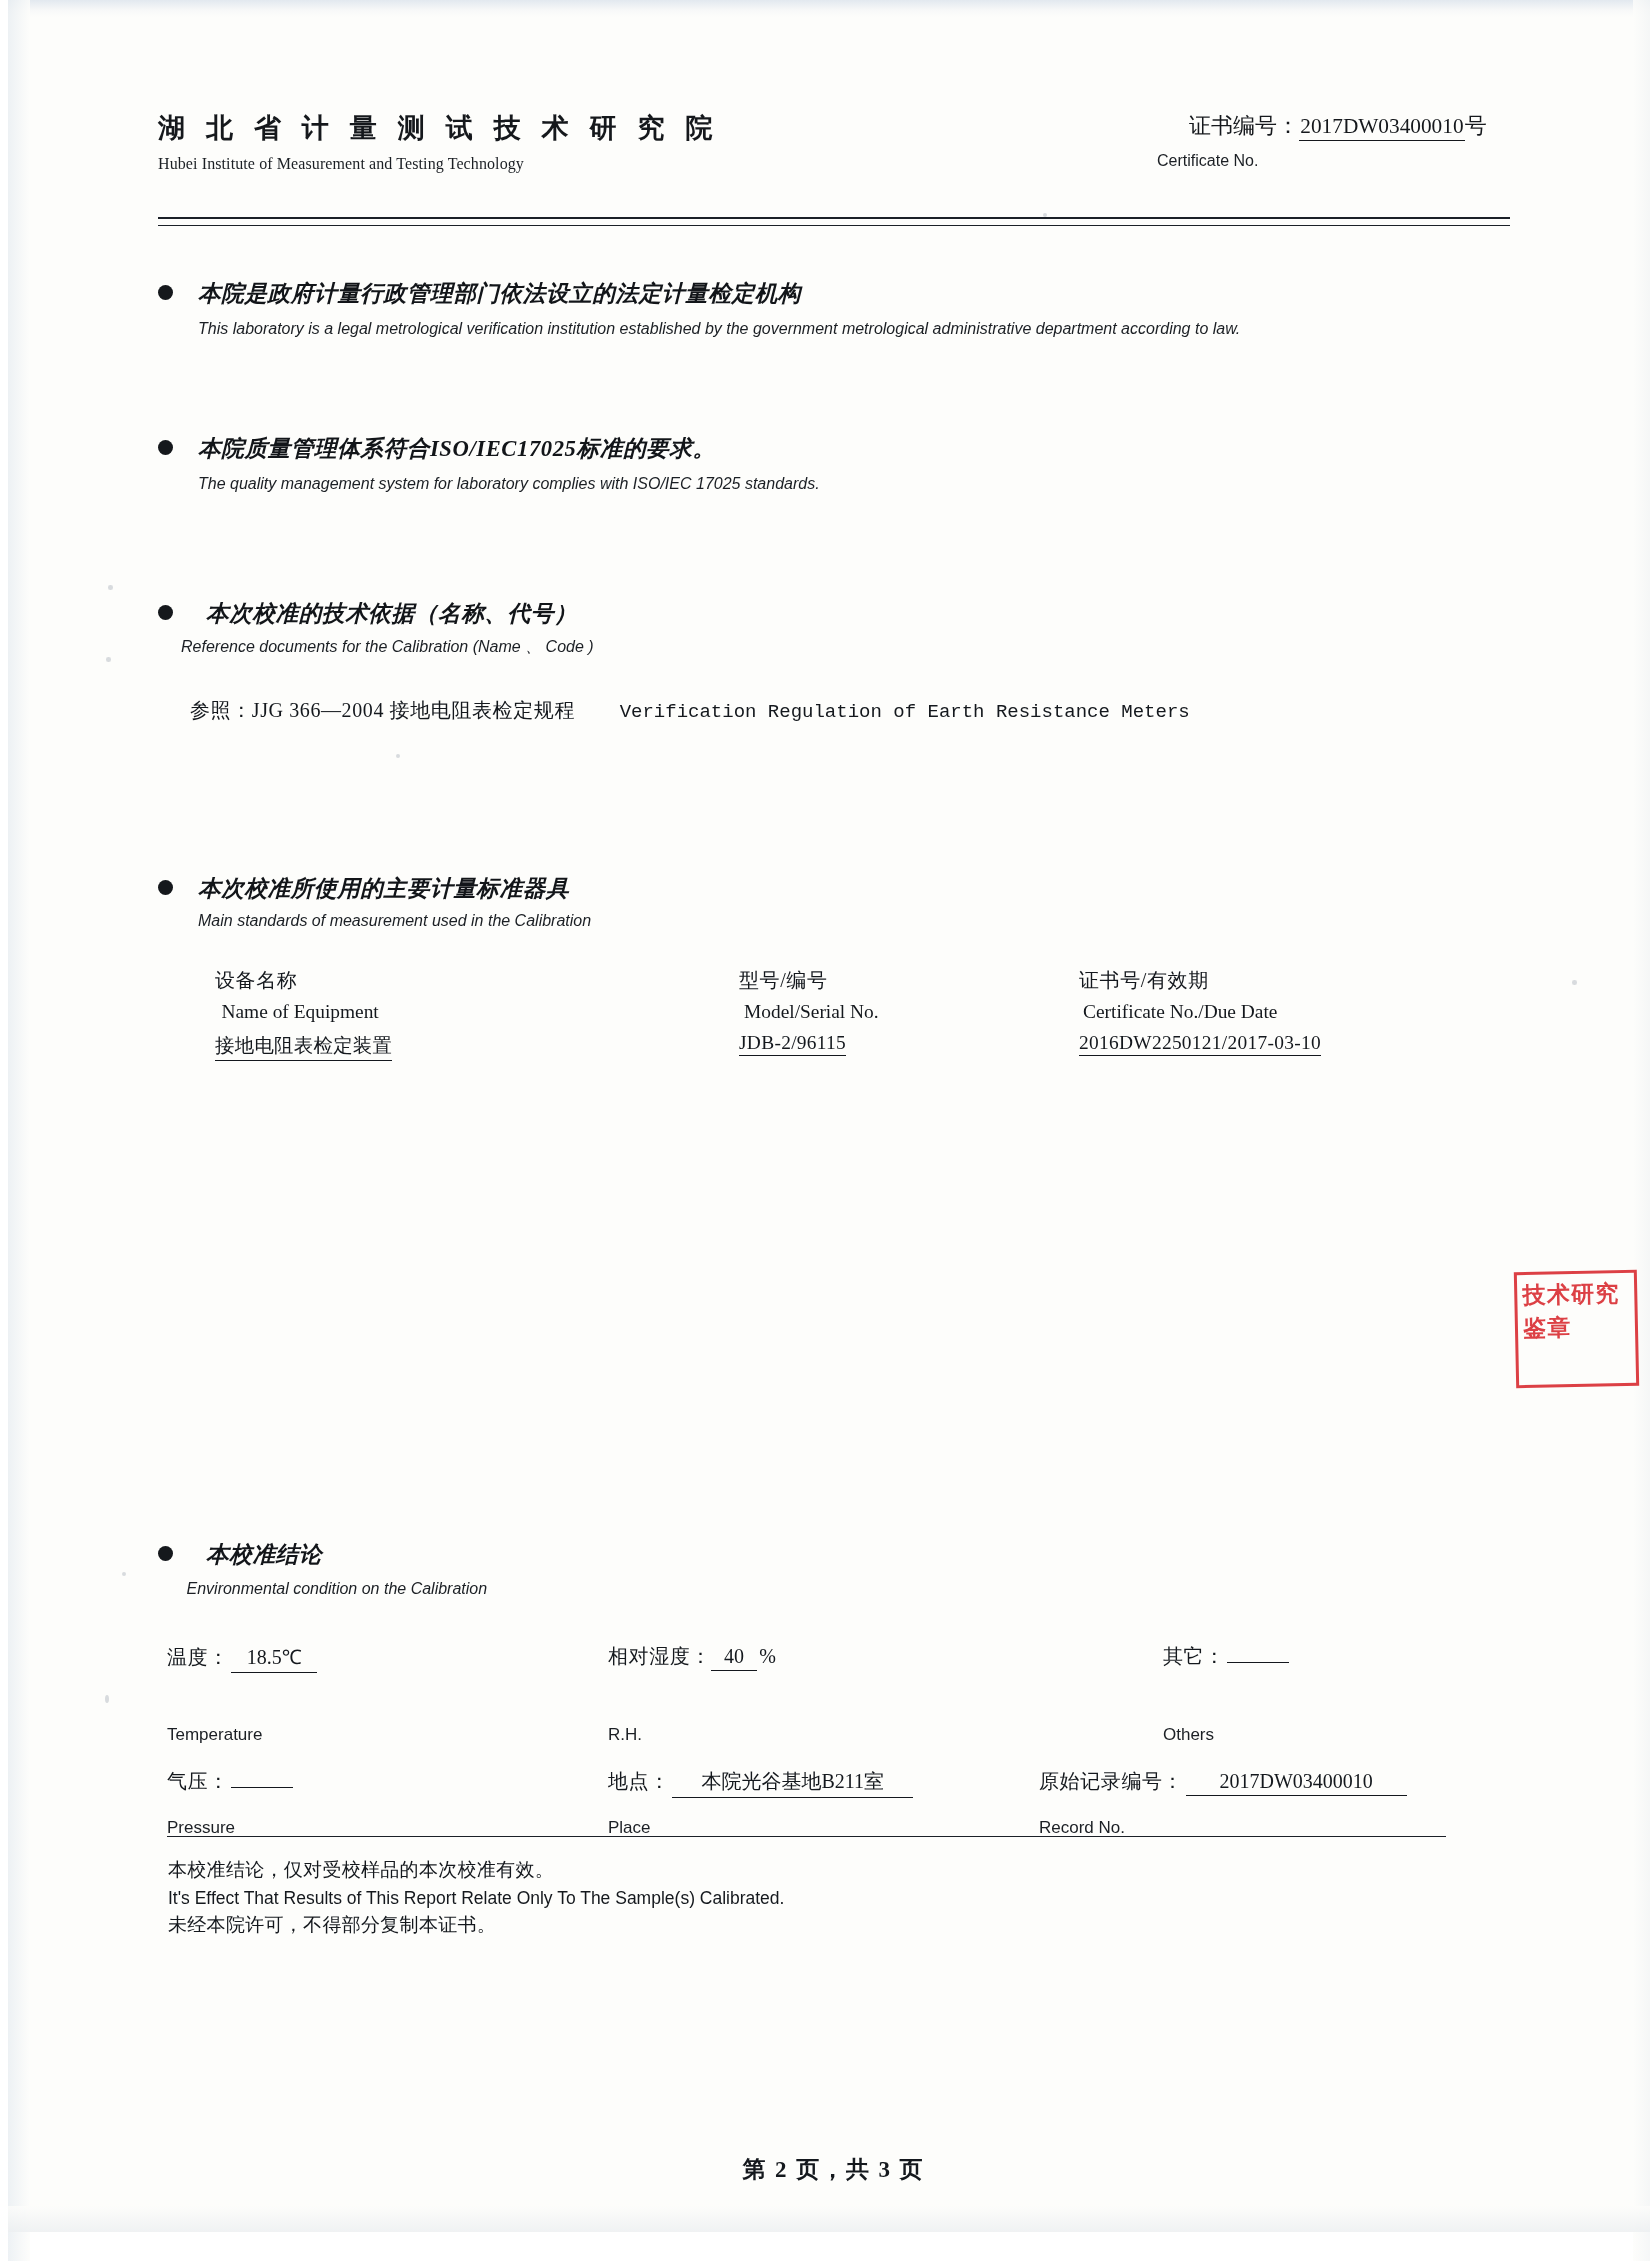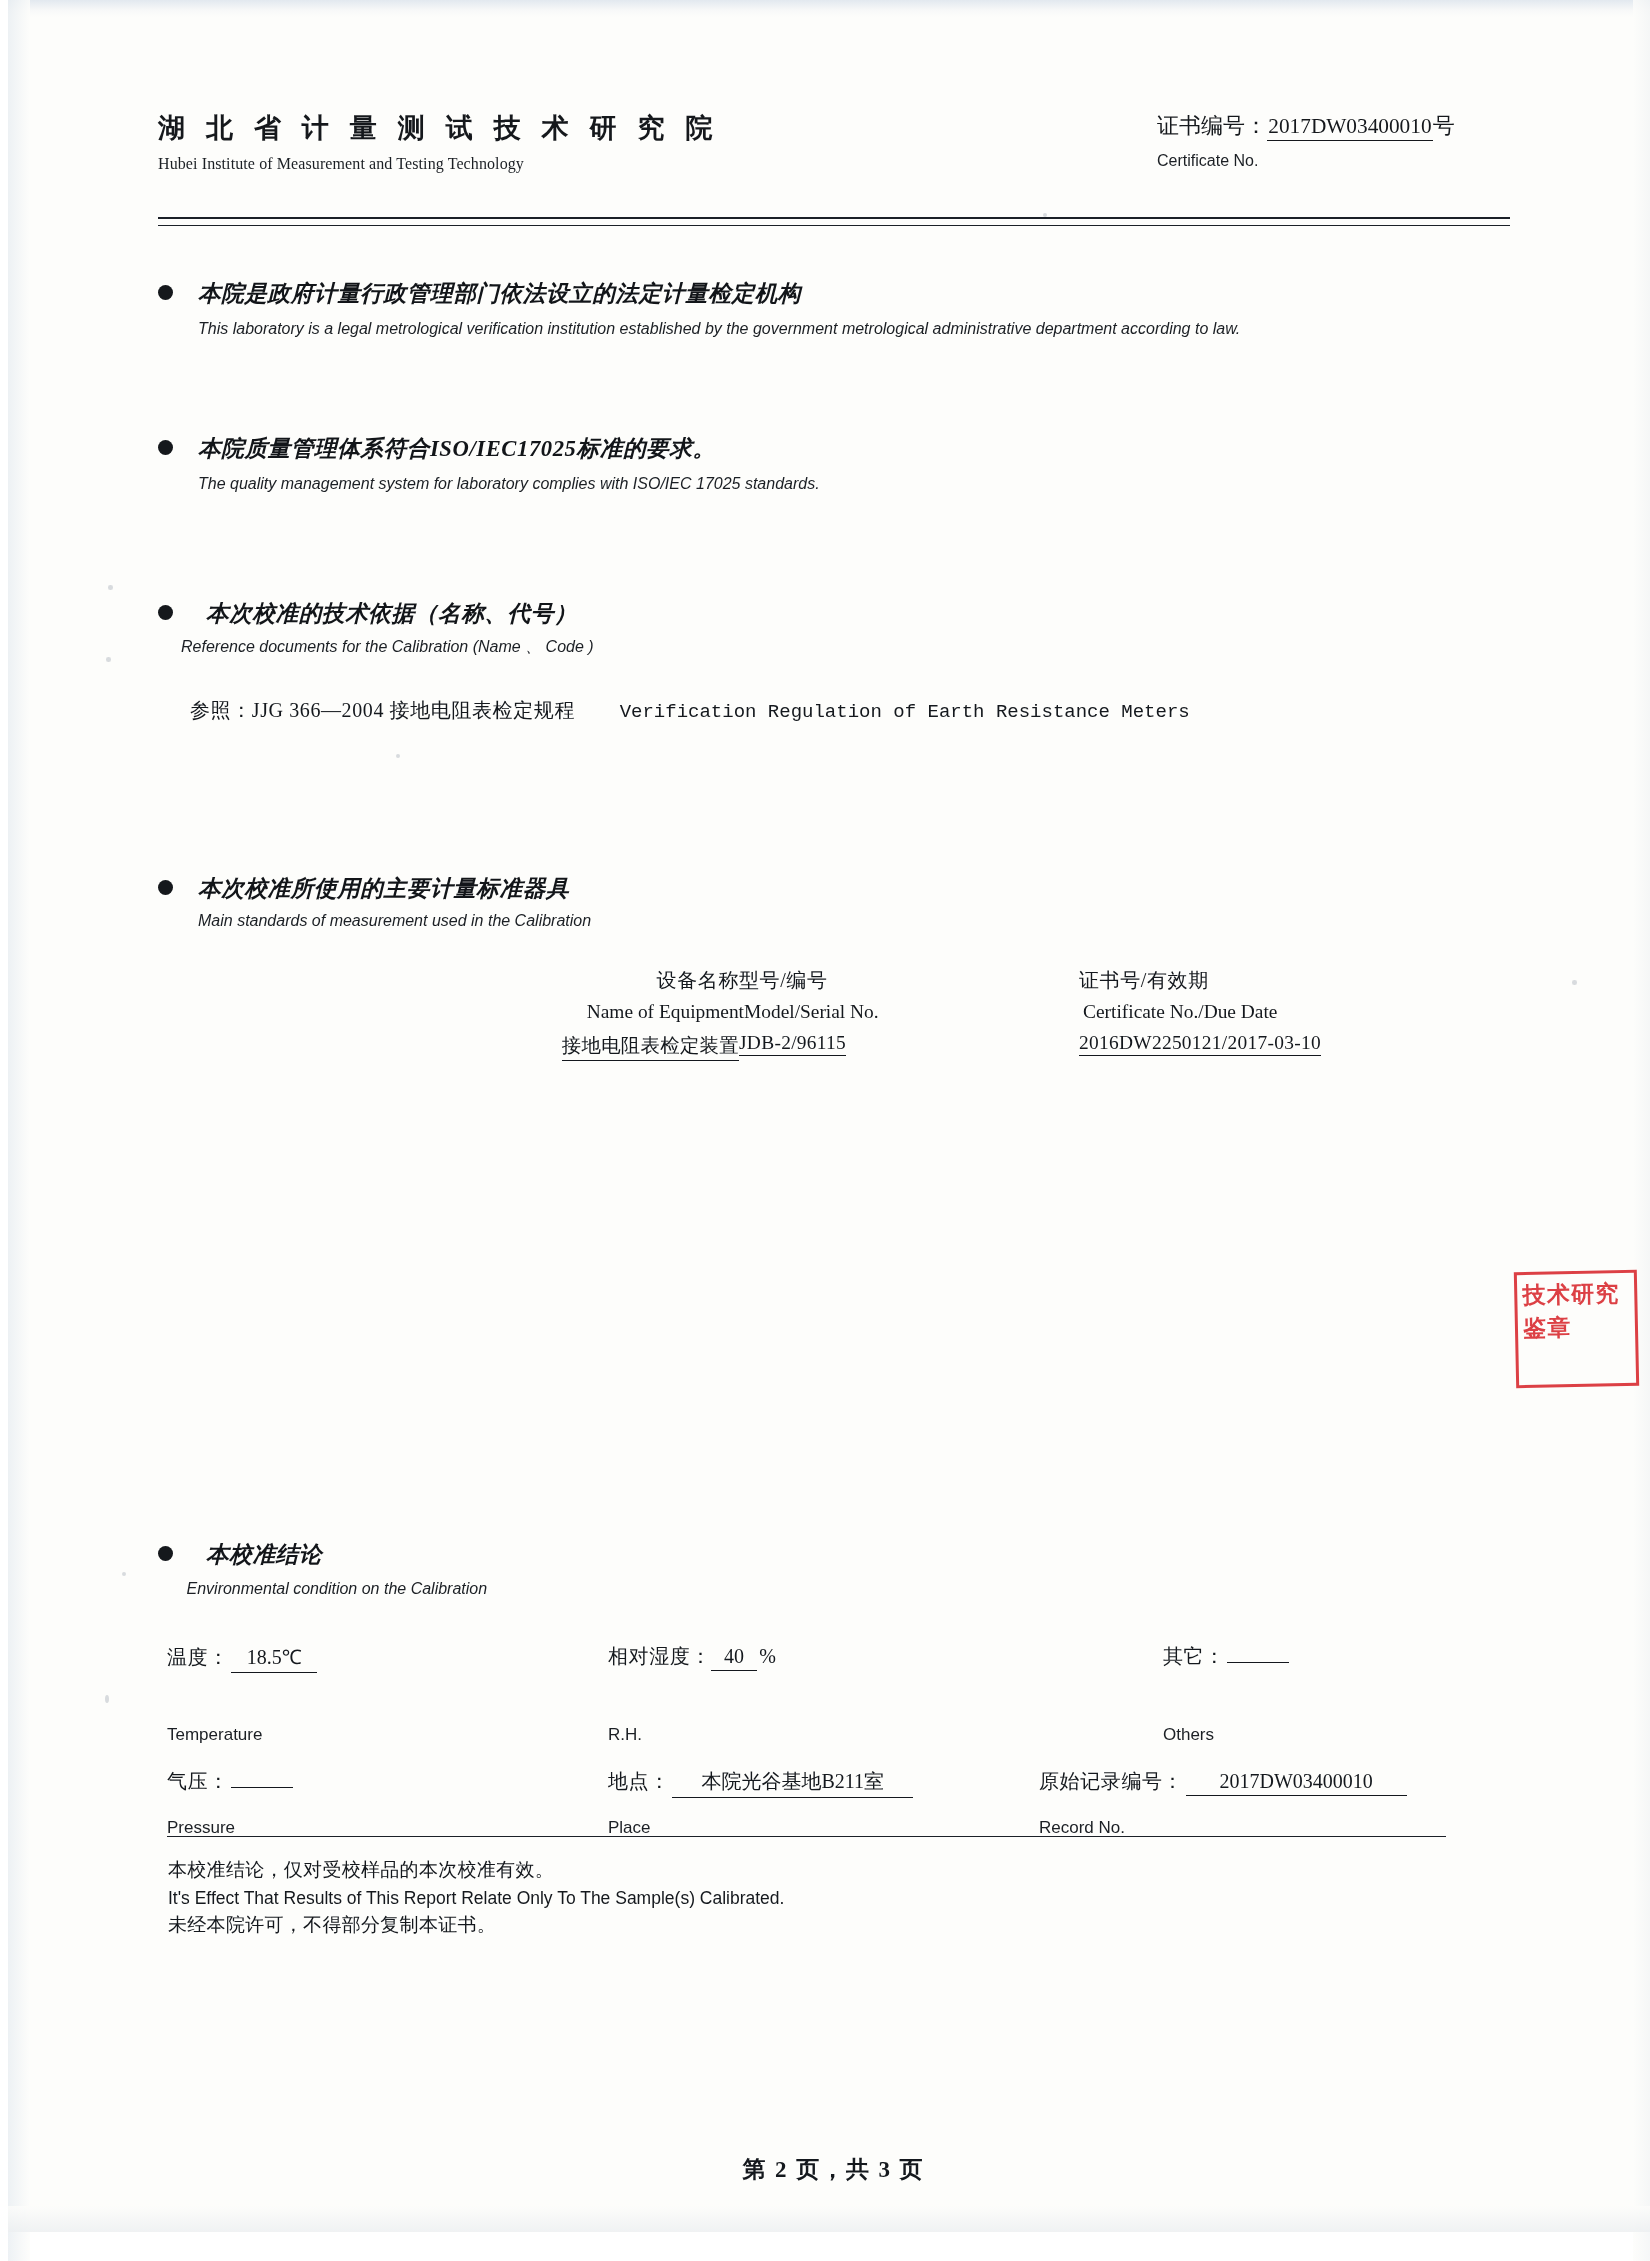--- a/index.html
+++ b/index.html
@@ -69,20 +69,21 @@
     position: absolute;
     left: 999px;
     top: 1.3px;
     width: 479px;
   }
   .cert-cn {
     font-family: "Liberation Serif", serif;
     font-size: 22px;
     color: #15181c;
     white-space: nowrap;
+    margin-left: 32px;
   }
   .cert-no-value {
     font-family: "Liberation Serif", serif;
     font-size: 21.3px;
     border-bottom: 1.3px solid #15181c;
     padding: 0 1.3px 1.3px 1.3px;
   }
   .cert-en {
     font-family: "Liberation Sans", sans-serif;
     font-size: 16px;
@@ -157,21 +158,21 @@
   
   .std-table {
     position: absolute;
     left: 207px;
     top: 967px;
     width: 1229px;
     font-family: "Liberation Serif", serif;
     color: #14181d;
   }
   .std-table .row { display: flex; }
-  .std-table .c1 { width: 524px; text-align: right; }
+  .std-table .c1 { width: 524px; }
   .std-table .c2 { width: 340px; }
   .std-table .c3 { width: 362px; }
   .std-cn { font-size: 20px; letter-spacing: 0.6px; padding-bottom: 6.5px; }
   .std-en { font-size: 19.4px; padding-bottom: 9px; }
   .std-val {
     font-size: 19.4px;
     display: inline-block;
     border-bottom: 1.3px solid #14181d;
     padding-bottom: 1.9px;
     letter-spacing: 0.3px;

